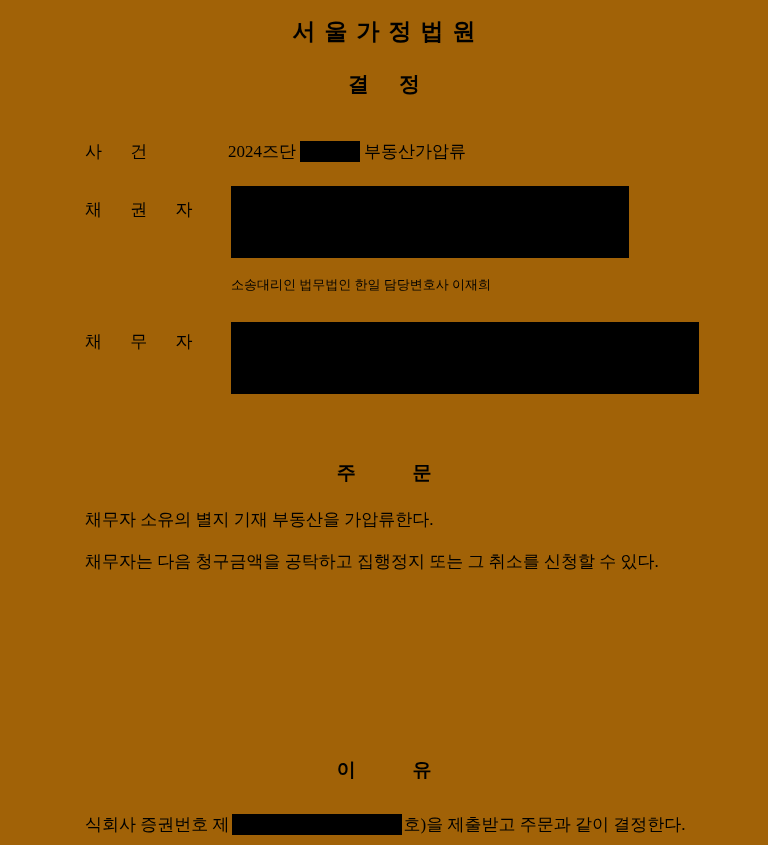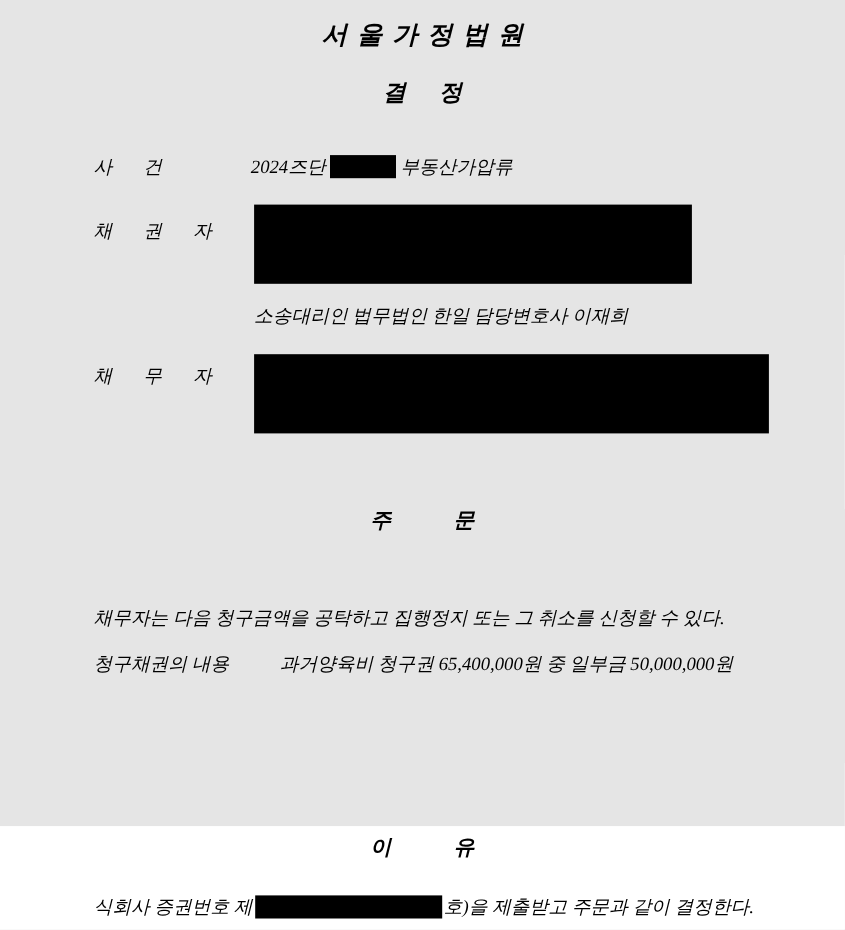--- a/index.html
+++ b/index.html
@@ -10,24 +10,23 @@
   body {
     width: 768px;
     height: 845px;
     font-family: "Liberation Serif", "DejaVu Serif", serif;
     color: #000000;
     position: relative;
     overflow: hidden;
   }
   .page {
     width: 768px;
-    height: 751px;
+    height: 845px;
     position: relative;
-    background: #e5e5e5;
-    font-style: italic;
+    background: #a16207;
   }
 
   
   .court-title {
     position: absolute;
     top: 16px;
     left: 0;
     width: 768px;
     text-align: center;
     font-size: 23px;
@@ -92,21 +91,21 @@
     left: 231px;
     top: 322px;
     width: 468px;
     height: 72px;
     background: #000000;
   }
   .attorney-line {
     position: absolute;
     left: 231px;
     top: 276px;
-    font-size: 17px;
+    font-size: 13px;
     white-space: nowrap;
   }
 
   
   .section-heading {
     position: absolute;
     left: 0;
     width: 768px;
     text-align: center;
     font-size: 19px;
@@ -162,23 +161,21 @@
   </div>
   <div class="redact-block-creditor"></div>
   <div class="attorney-line">소송대리인 법무법인 한일 담당변호사 이재희</div>
 
   <div class="row-debtor">
     <div class="field-label">채 무 자</div>
   </div>
   <div class="redact-block-debtor"></div>
 
   <div class="section-heading sec-order">주  문</div>
+  <div class="body-line order-l1">채무자 소유의 별지 기재 부동산을 가압류한다.</div>
   <div class="body-line order-l2">채무자는 다음 청구금액을 공탁하고 집행정지 또는 그 취소를 신청할 수 있다.</div>
-  <div class="body-line order-l3">
-    <span>청구채권의 내용</span><span class="indent-1"></span><span>과거양육비 청구권 65,400,000원 중 일부금 50,000,000원</span>
-  </div>
 
   <div class="section-heading sec-reason">이  유</div>
   <div class="body-line reason-l2">
     <span>식회사 증권번호 제</span><span class="redact redact-inline-cert"></span><span>호)을 제출받고 주문과 같이 결정한다.</span>
   </div>
 
 </div>
 
 </body></html>

